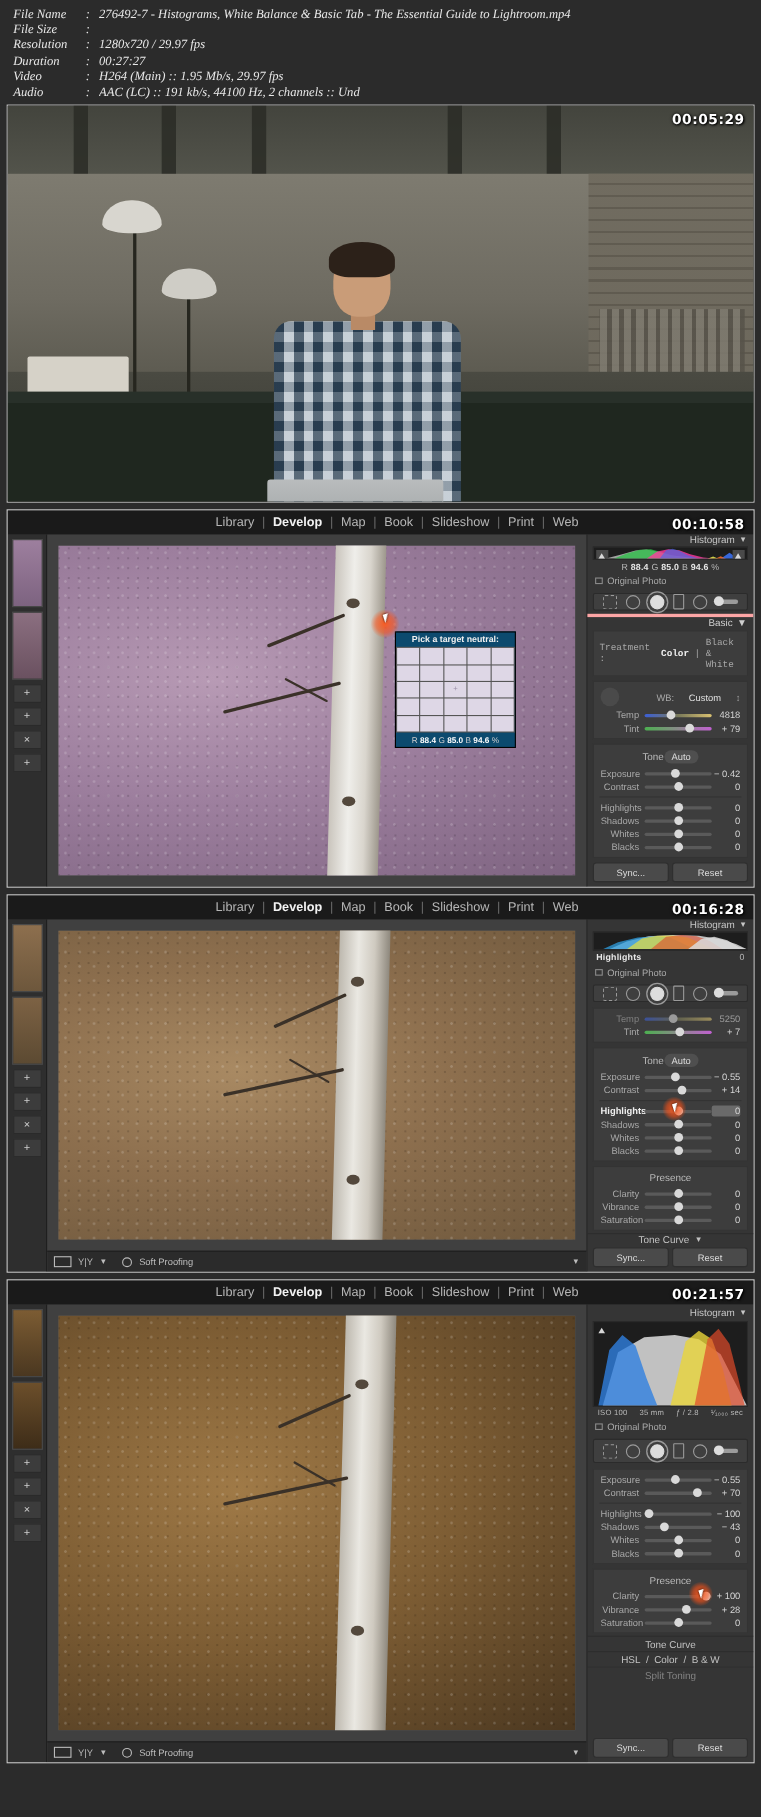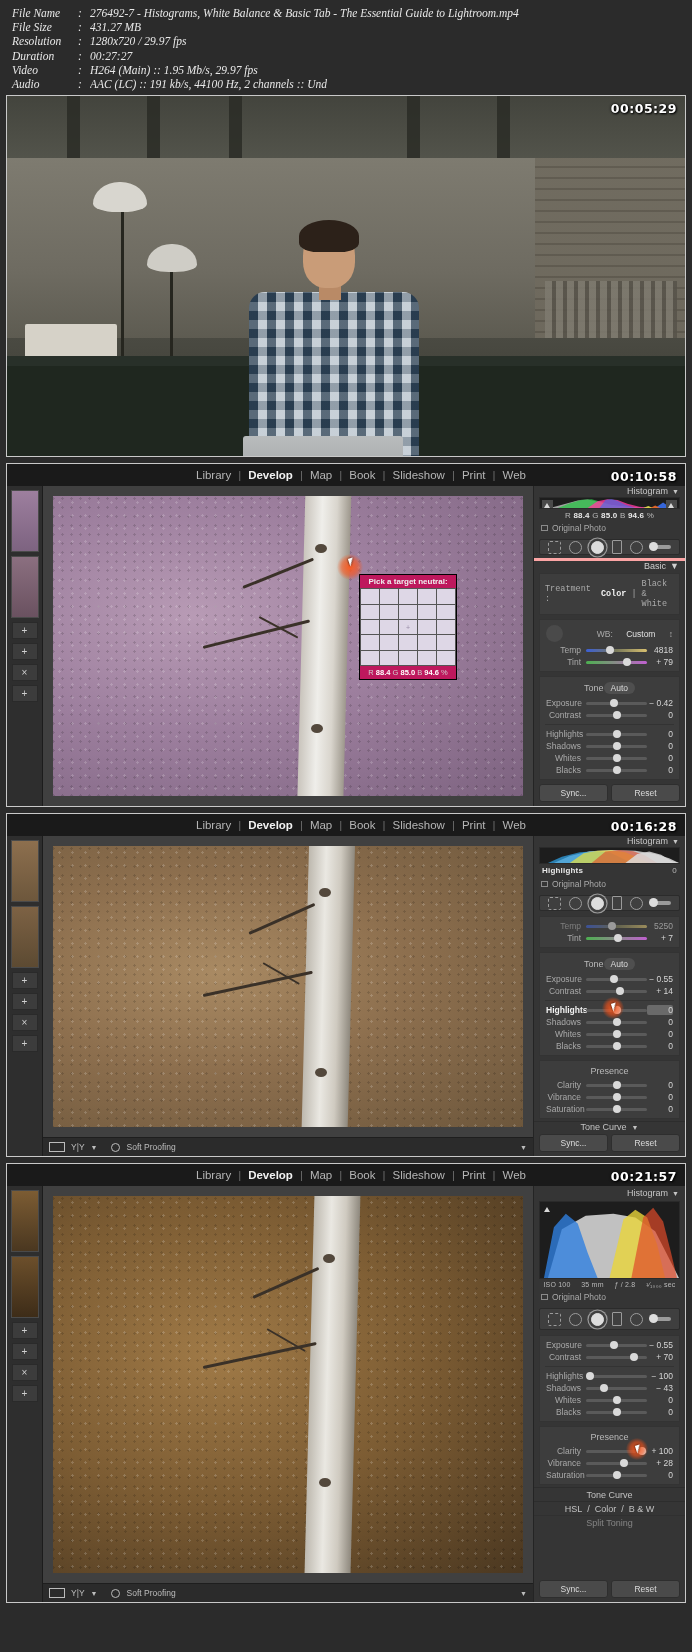--- a/index.html
+++ b/index.html
@@ -125,21 +125,21 @@
   .wbswatch { width:17px; height:17px; border-radius:50%; background:#4a4a4a; }
   .collapsed { display:flex; justify-content:center; align-items:center; height:14px;
       font-size:9px; color:#c2c2c2; border-top:1px solid #2d2d2d; gap:5px;}
   .bottombar { height:19px; background:#2b2b2b; border-top:1px solid #1e1e1e; display:flex;
       align-items:center; padding:0 6px; gap:6px; font-size:8.5px; color:#bdbdbd;}
   .syncrow { display:flex; gap:3px; padding:2px 5px 4px 5px; }
   .btn { flex:1; background:#4a4a4a; border:1px solid #2e2e2e; border-radius:3px; text-align:center;
       font-size:8.5px; color:#dcdcdc; padding:3px 0; }
 
   
-  .loupe { position:absolute; width:98px; background:#be185d; border:1px solid #000; z-index:30; }
+  .loupe { position:absolute; width:110px; background:#0c4a6e; border:1px solid #000; z-index:30; }
   .loupe-title { text-align:center; font-size:8px; color:#f0f0f0; padding:2px 0; font-weight:bold;}
   .loupe-grid { display:grid; grid-template-columns:repeat(5,1fr); grid-template-rows:repeat(5,1fr);
       gap:1px; background:#555; padding:1px; height:78px;}
   .loupe-cell { background:#ded7e6; position:relative;}
   .loupe-cell.c:after{content:"+";position:absolute;left:50%;top:50%;transform:translate(-50%,-50%);
       color:#9a8fa8;font-size:7px;}
   .loupe-read { text-align:center; font-size:7.5px; color:#cfcfcf; padding:2px 0;}
   .loupe-read b { color:#fff; }
   .cursor-dot { position:absolute; width:26px; height:26px; border-radius:50%;
       background:radial-gradient(circle,rgba(255,90,30,.95) 0%,rgba(255,80,20,.55) 45%,rgba(255,70,10,0) 72%);
@@ -170,21 +170,20 @@
 
 <div class="mediainfo">
   <div class="mi-row">
     <span class="mi-key">File Name</span>
     <span class="mi-colon">:</span>
     <span class="mi-val">276492-7 - Histograms, White Balance &amp; Basic Tab - The Essential Guide to Lightroom.mp4</span>
   </div>
   <div class="mi-row">
     <span class="mi-key">File Size</span>
     <span class="mi-colon">:</span>
-    <span class="mi-val">431.27 MB</span>
   </div>
   <div class="mi-row">
     <span class="mi-key">Resolution</span>
     <span class="mi-colon">:</span>
     <span class="mi-val">1280x720 / 29.97 fps</span>
   </div>
   <div class="mi-row">
     <span class="mi-key">Duration</span>
     <span class="mi-colon">:</span>
     <span class="mi-val">00:27:27</span>

